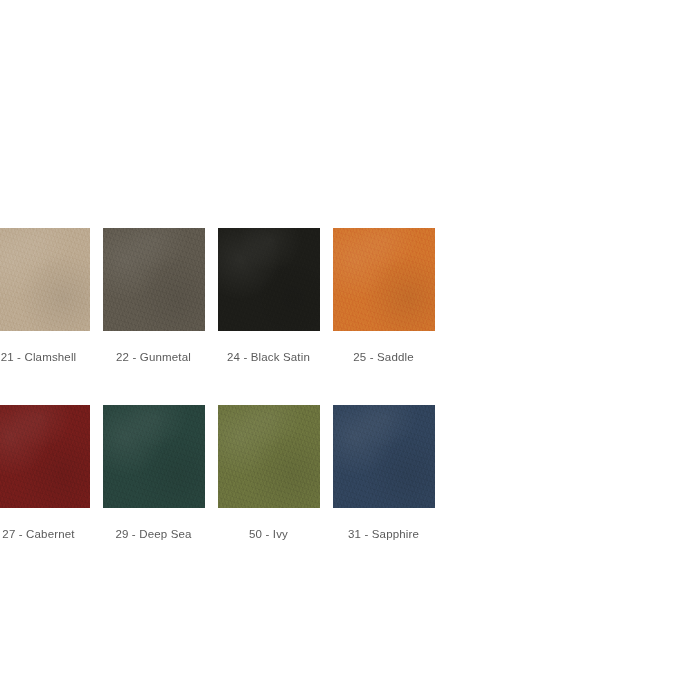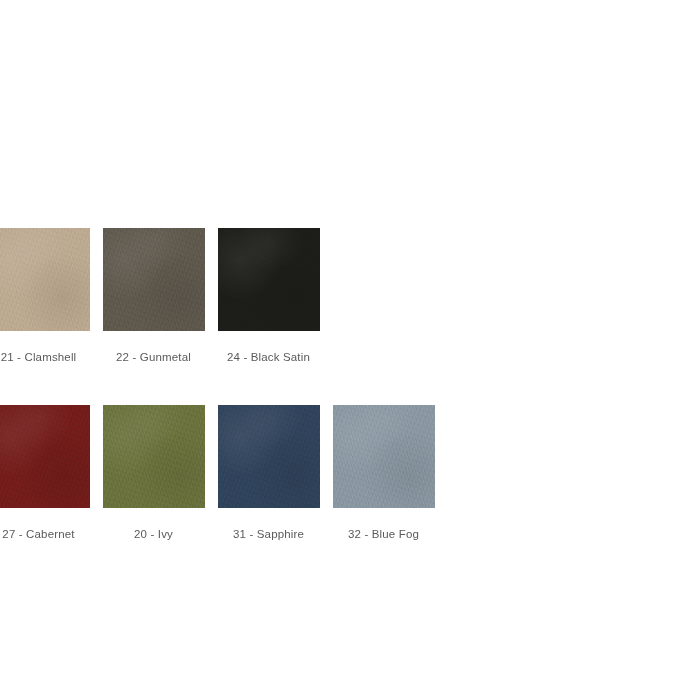--- a/index.html
+++ b/index.html
@@ -105,45 +105,49 @@
       <div class="swatch-chip" style="background-color: rgb(93, 87, 76);"></div>
       <div class="swatch-label" style="color: rgb(90, 90, 90);">22 - Gunmetal</div>
     </div>
 
 
     <div class="swatch-cell">
       <div class="swatch-chip" style="background-color: rgb(28, 28, 24);"></div>
       <div class="swatch-label" style="color: rgb(90, 90, 90); text-align: center;">24 - Black Satin</div>
     </div>
 
+    <div class="swatch-cell">
+      <div class="swatch-chip" style="background-color: rgb(209, 113, 43);"></div>
+      <div class="swatch-label" style="color: rgb(90, 90, 90);">25 - Saddle</div>
+    </div>
 
 
   </div>
 
   <div class="grid-row-gap"></div>
 
   <div class="swatch-grid">
 
     <div class="swatch-cell">
       <div class="swatch-chip" style="background-color: rgb(113, 28, 26);"></div>
       <div class="swatch-label" style="color: rgb(90, 90, 90);">27 - Cabernet</div>
     </div>
 
 
+    <div class="swatch-cell">
+      <div class="swatch-chip" style="background-color: rgb(39, 67, 60);"></div>
+      <div class="swatch-label" style="color: rgb(90, 90, 90);">29 - Deep Sea</div>
+    </div>
 
     <div class="swatch-cell">
       <div class="swatch-chip" style="background-color: rgb(105, 112, 60);"></div>
-      <div class="swatch-label" style="color: rgb(90, 90, 90);">20 - Ivy</div>
+      <div class="swatch-label" style="color: rgb(90, 90, 90);">50 - Ivy</div>
     </div>
 
     <div class="swatch-cell">
       <div class="swatch-chip" style="background-color: rgb(47, 66, 90);"></div>
       <div class="swatch-label" style="color: rgb(90, 90, 90);">31 - Sapphire</div>
     </div>
 
-    <div class="swatch-cell">
-      <div class="swatch-chip" style="background-color: rgb(136, 150, 160);"></div>
-      <div class="swatch-label" style="color: rgb(90, 90, 90);">32 - Blue Fog</div>
-    </div>
 
   </div>
 
 </div>
 
 </body></html>

